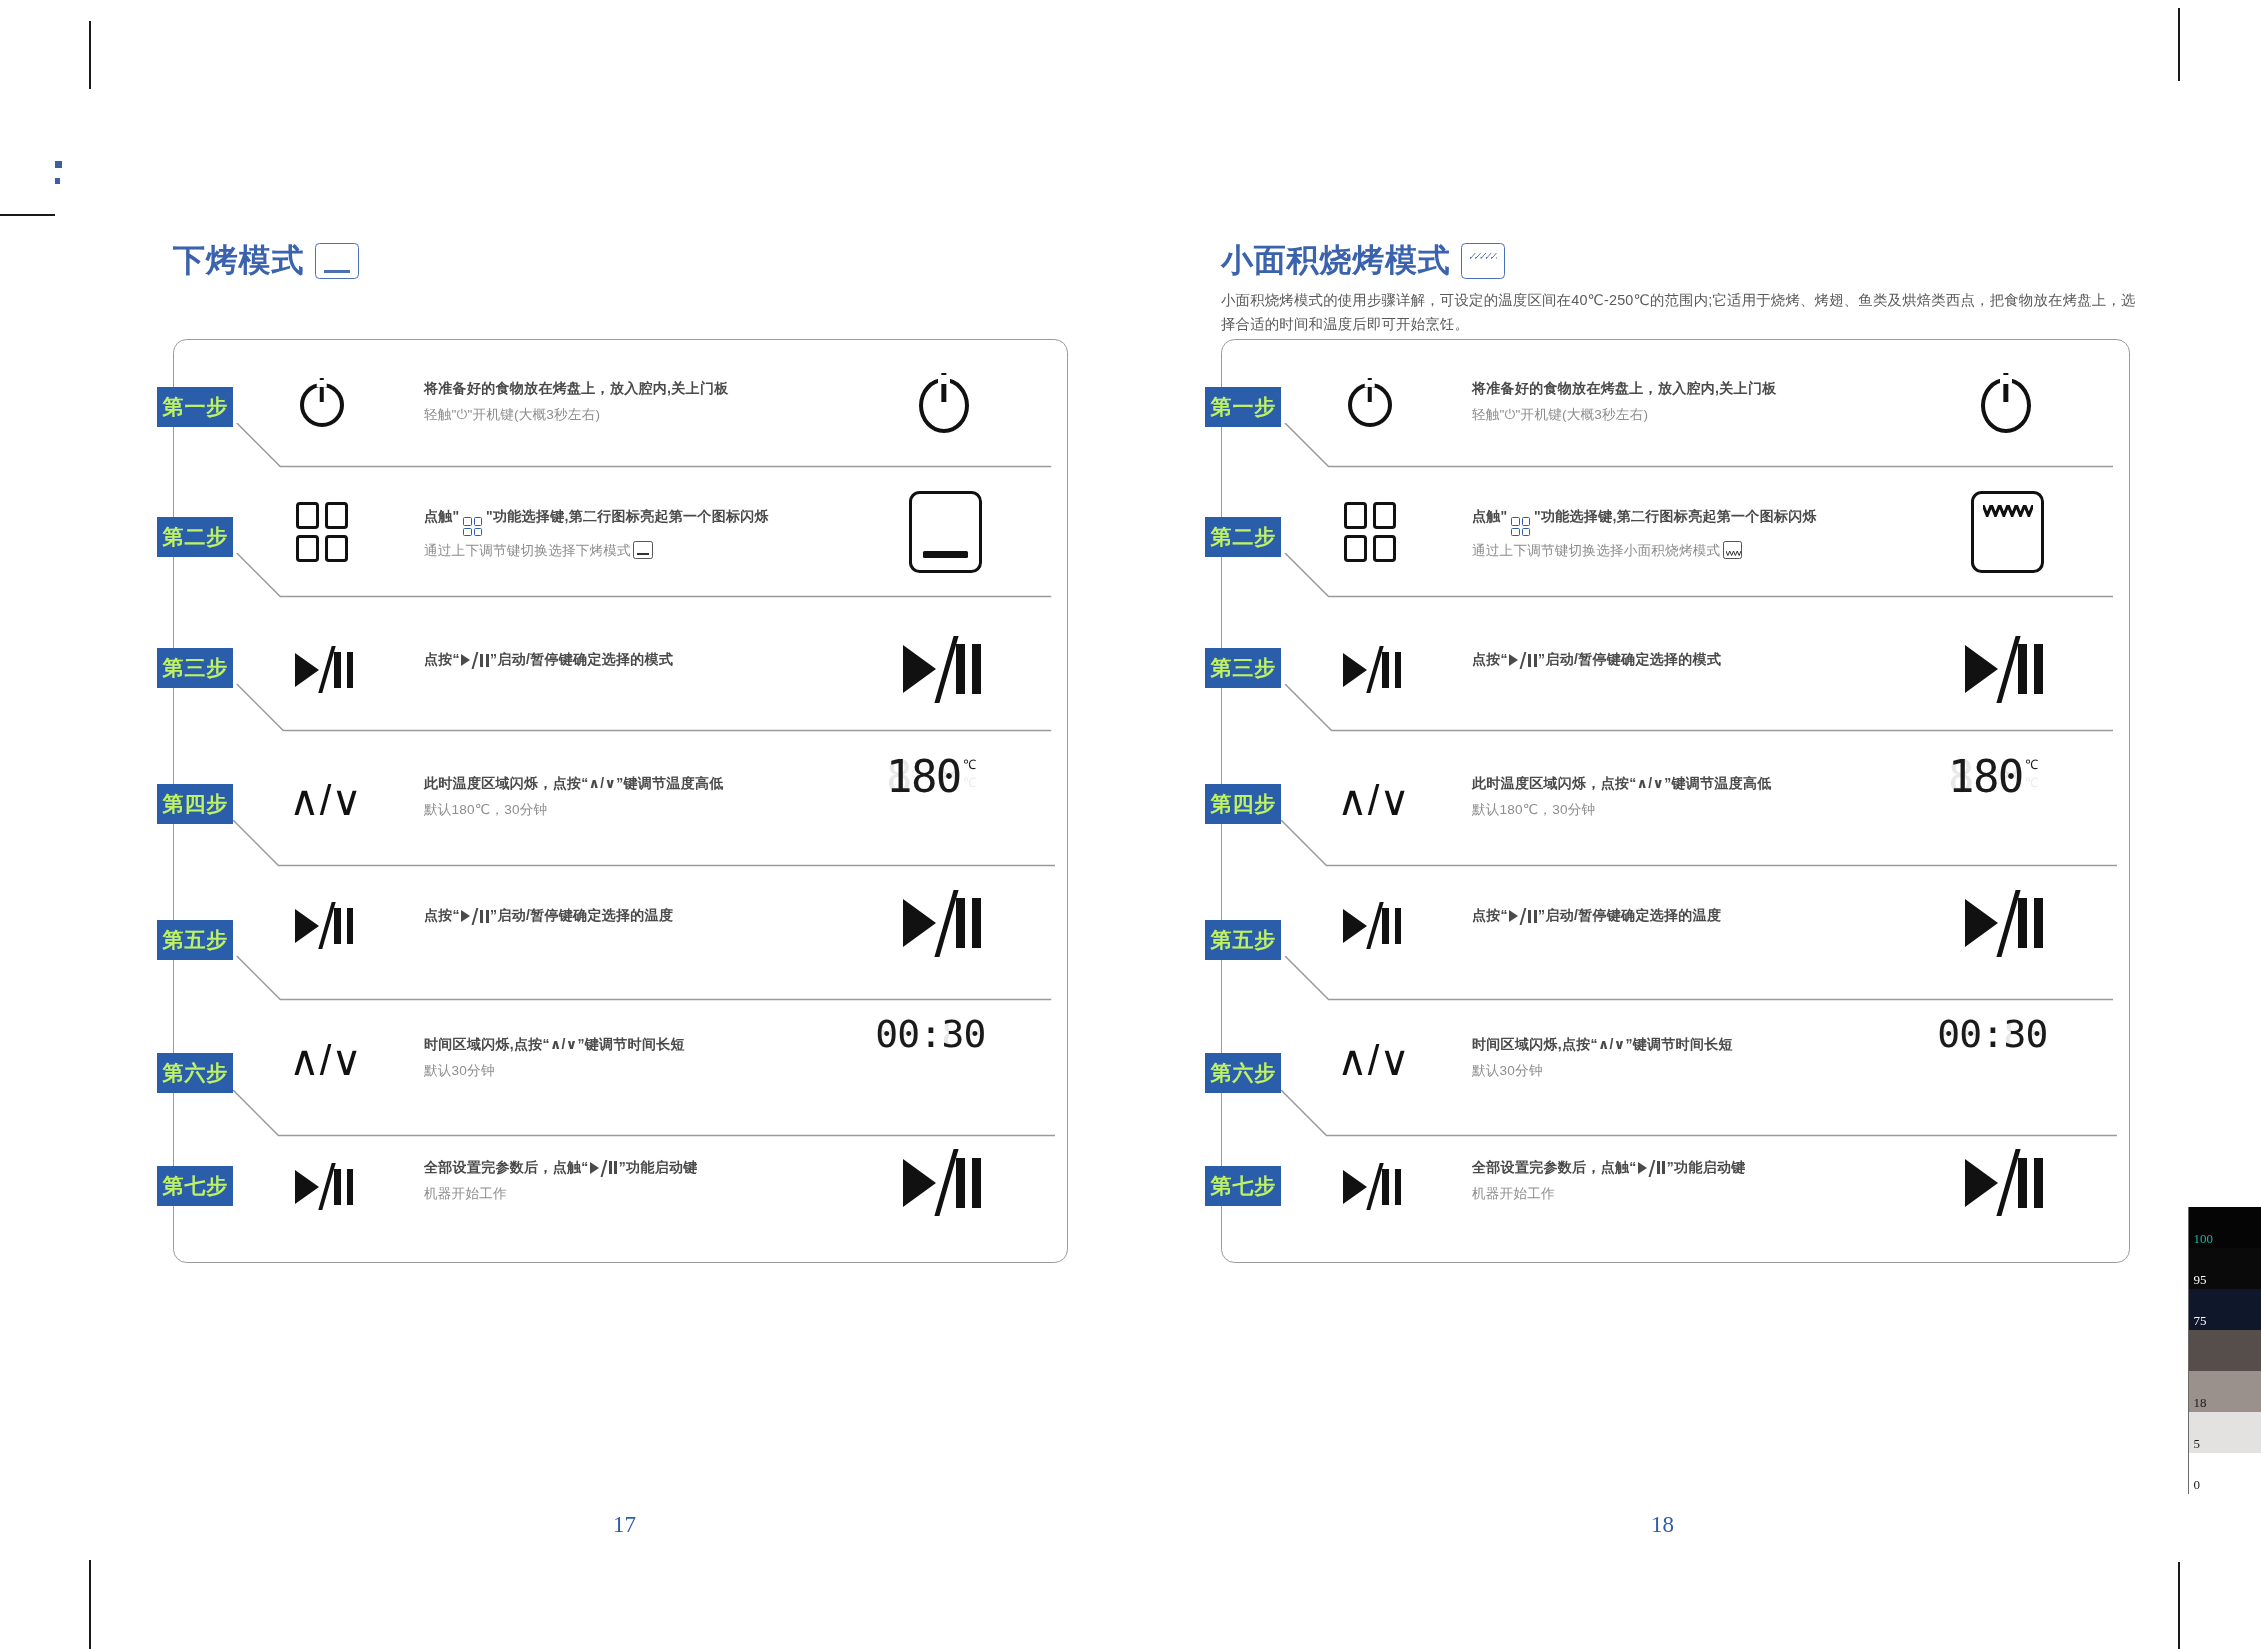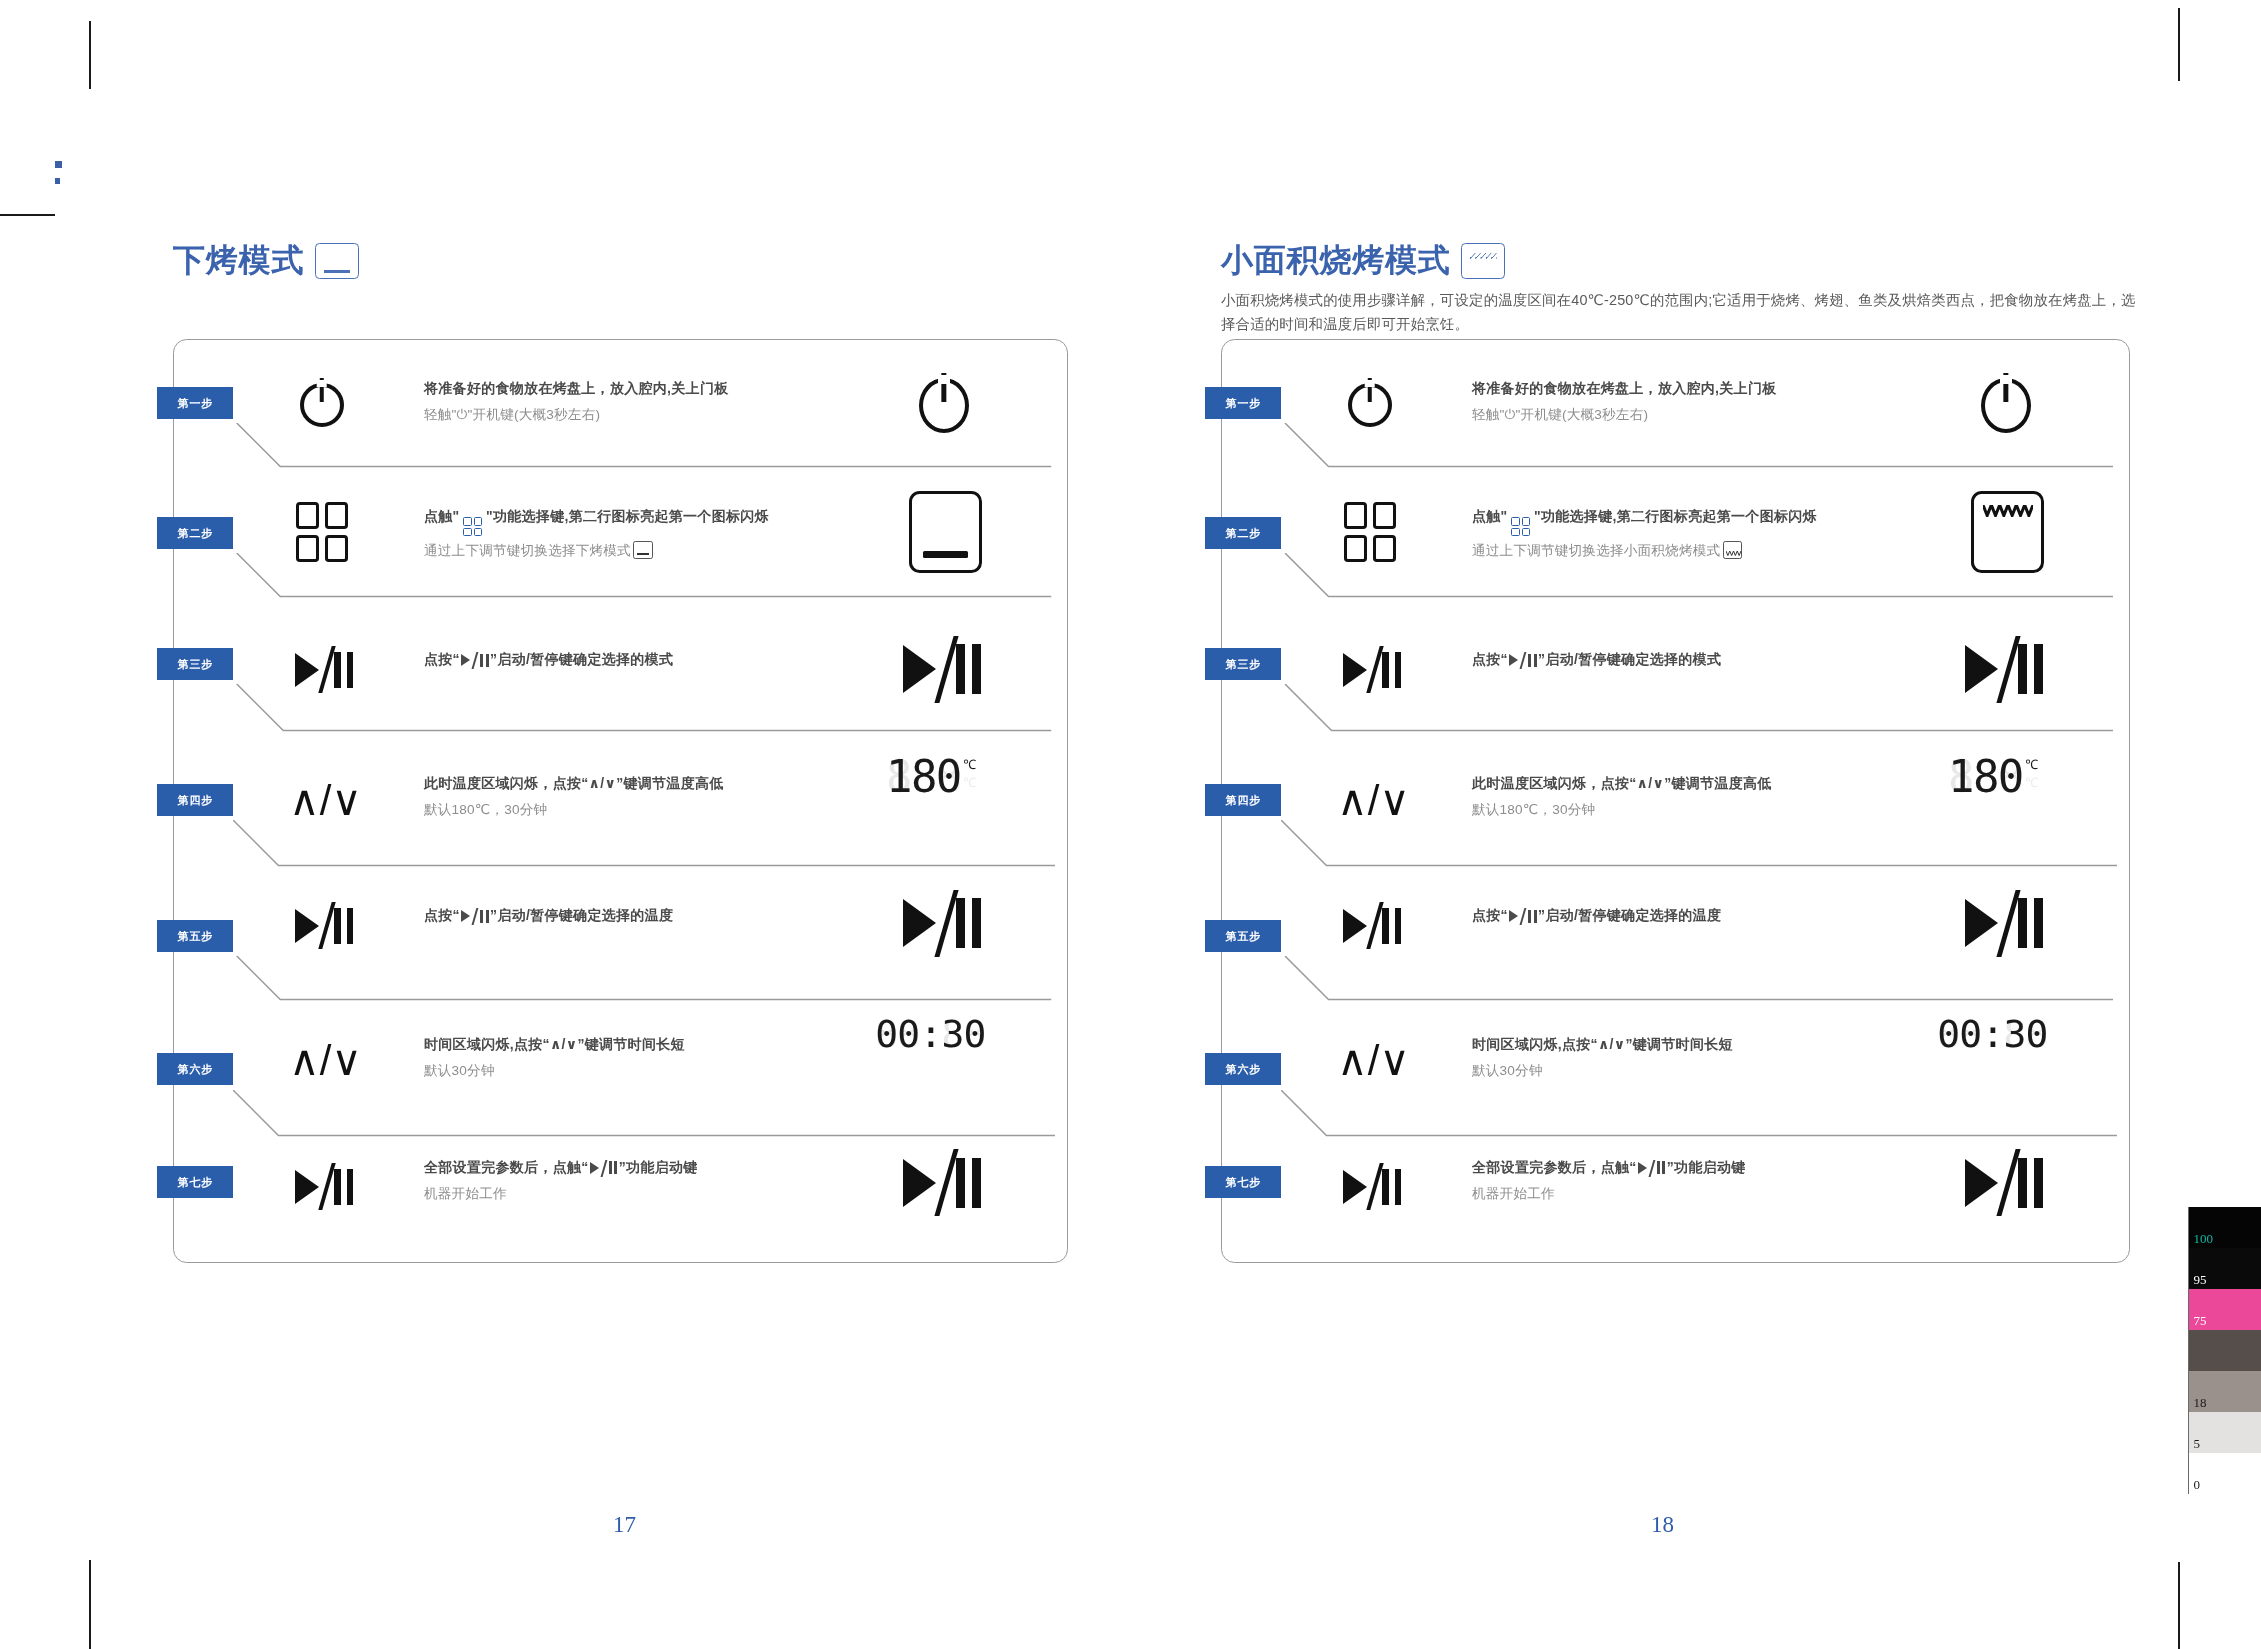--- a/index.html
+++ b/index.html
@@ -71,23 +71,23 @@
   }
   .panel-left  { left:173px; top:339px; width:895px; height:924px; }
   .panel-right { left:1221px; top:339px; width:909px; height:924px; }
 
   .steps { position:relative; width:100%; height:100%; }
 
   .step-row { position:absolute; left:0; width:100%; height:132px; }
 
   .badge {
     position:absolute;
-    background:#2b5eaa; color:#ffffff;
-    font-size:11px; font-weight:700;
-    width:76px; height:32px;
+    background:#2b5eaa; color:#bef264;
+    font-size:21px; font-weight:700;
+    width:76px; height:40px;
     display:flex; align-items:center; justify-content:center;
     letter-spacing:0.8px;
   }
   .leader { position:absolute; }
   .leader svg { display:block; }
 
   .icon-left {
     position:absolute;
     display:flex; align-items:center; justify-content:center;
   }
@@ -707,21 +707,21 @@
   <div class="pagenum" style="left:613px;top:1512px;">17</div>
   <div class="pagenum" style="left:1651px;top:1512px;">18</div>
 
   <div class="strip">
     <div class="cell" style="background:#050505;">
         <span style="color:#14b8a6;">100</span>
       </div>
     <div class="cell" style="background:#0a0a0a;">
         <span style="color:#fff;">95</span>
       </div>
-    <div class="cell" style="background:#ec4899;">
+    <div class="cell" style="background:#0f172a;">
         <span style="color:#fff;">75</span>
       </div>
     <div class="cell" style="background:#564e4a;">
         <span style="color:#fff;"></span>
       </div>
     <div class="cell" style="background:#9a908c;">
         <span style="color:#1a1a1a;">18</span>
       </div>
     <div class="cell" style="background:#e3e2e0;">
         <span style="color:#1a1a1a;">5</span>

